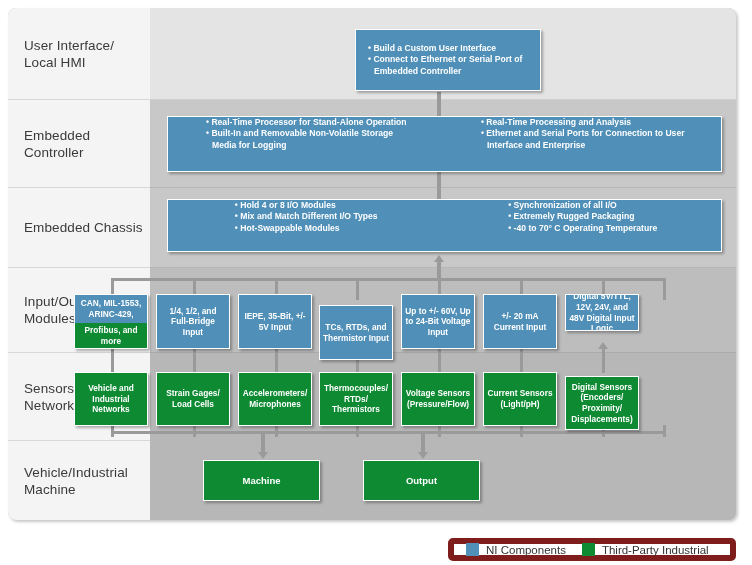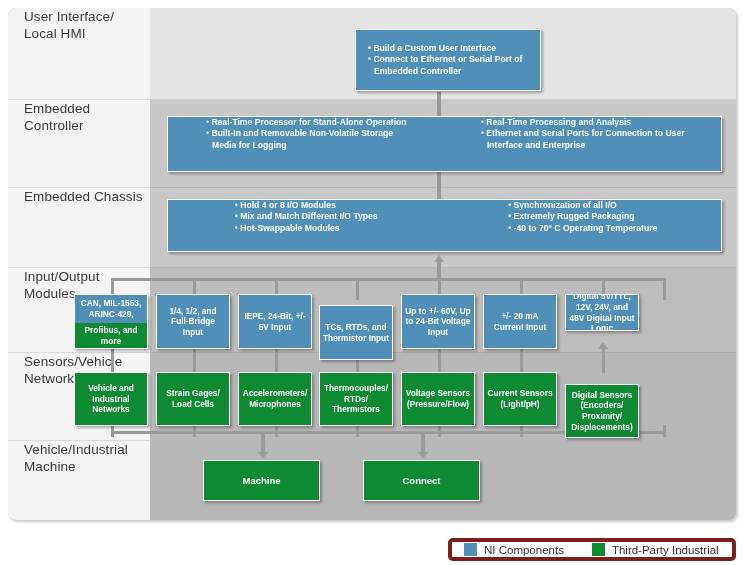--- a/index.html
+++ b/index.html
@@ -20,21 +20,21 @@
     overflow:hidden;
     background:#bfbfbf;
   }
 
   
   .band{position:absolute;left:0;width:728px;}
   .band .label-cell{
     position:absolute;left:0;top:0;width:142px;height:100%;
     background:#f4f4f4;
     box-sizing:border-box;
-    display:flex;align-items:flex-start;
+    display:flex;align-items:center;
     border-bottom:1px solid #d8d8d8;
   }
   .band .label-cell .lbl{
     padding-left:16px;
     font-size:13.5px;color:#3a3a3a;line-height:17px;
     letter-spacing:.1px;
   }
   .band .body-cell{
     position:absolute;left:142px;top:0;width:586px;height:100%;
     box-sizing:border-box;
@@ -112,22 +112,22 @@
     border-left:3px solid #9a9a9a;
     border-top:3px solid #9a9a9a;
     border-right:3px solid #9a9a9a;
     box-sizing:border-box;
   }
 
   
   .legend{
     position:absolute;
     box-sizing:border-box;
-    background:#ffffff;border:4px solid #7f1d1d;border-radius:5px;
-    display:flex;align-items:center;gap:28px;
+    background:#ffffff;border:6px solid #7f1d1d;border-radius:5px;
+    display:flex;align-items:center;gap:16px;
     padding:0 12px;
   }
   .legend .item{display:flex;align-items:center;gap:7px;}
   .legend .swatch{width:13px;height:13px;display:inline-block;}
   .legend .swatch.blue{background:#4f8fb8;}
   .legend .swatch.green{background:#0e8a33;}
   .legend .txt{font-size:11.5px;color:#333;}
 </style>
 </head>
 <body>
@@ -287,21 +287,21 @@
 and more</div>
       </div>
     </div>
 
     <div class="box blue" style="left:148px;top:286px;width:74px;height:55px;align-items:center;">
       <div class="modlabel">1/4, 1/2, and
 Full-Bridge Input</div>
     </div>
 
     <div class="box blue" style="left:230px;top:286px;width:74px;height:55px;align-items:center;">
-      <div class="modlabel">IEPE, 24-Bit,
+      <div class="modlabel">IEPE, 35-Bit,
 +/- 5V Input</div>
     </div>
 
     <div class="box blue" style="left:311px;top:286px;width:74px;height:55px;align-items:center;margin-top:11px;">
       <div class="modlabel">TCs, RTDs, and
 Thermistor Input</div>
     </div>
 
     <div class="box blue" style="left:393px;top:286px;width:74px;height:55px;align-items:center;">
       <div class="modlabel">Up to +/- 60V,
@@ -340,32 +340,32 @@
     </div>
     <div class="box green" style="left:311px;top:364px;width:74px;height:54px;align-items:center;">
       <div class="sensorlabel">Thermocouples/
 RTDs/
 Thermistors</div>
     </div>
     <div class="box green" style="left:475px;top:364px;width:74px;height:54px;align-items:center;">
       <div class="sensorlabel">Current Sensors
 (Light/pH)</div>
     </div>
-    <div class="box green" style="left:557px;top:376px;width:74px;height:54px;align-items:center;">
+    <div class="box green" style="left:557px;top:368px;width:74px;height:54px;align-items:center;">
       <div class="sensorlabel">Digital Sensors
 (Encoders/
 Proximity/
 Displacements)</div>
     </div>
 
     <div class="box green" style="left:195px;top:452px;width:117px;height:41px;align-items:center;">
       <div class="bigboxlabel">Machine</div>
     </div>
     <div class="box green" style="left:355px;top:452px;width:117px;height:41px;align-items:center;">
-      <div class="bigboxlabel">Connect</div>
+      <div class="bigboxlabel">Output</div>
     </div>
 
   </div>
 
   <div class="legend" style="left:448px;top:538px;width:288px;height:23px;">
     <div class="item">
       <span class="swatch blue"></span>
       <span class="txt">NI Components</span>
     </div>
     <div class="item">

